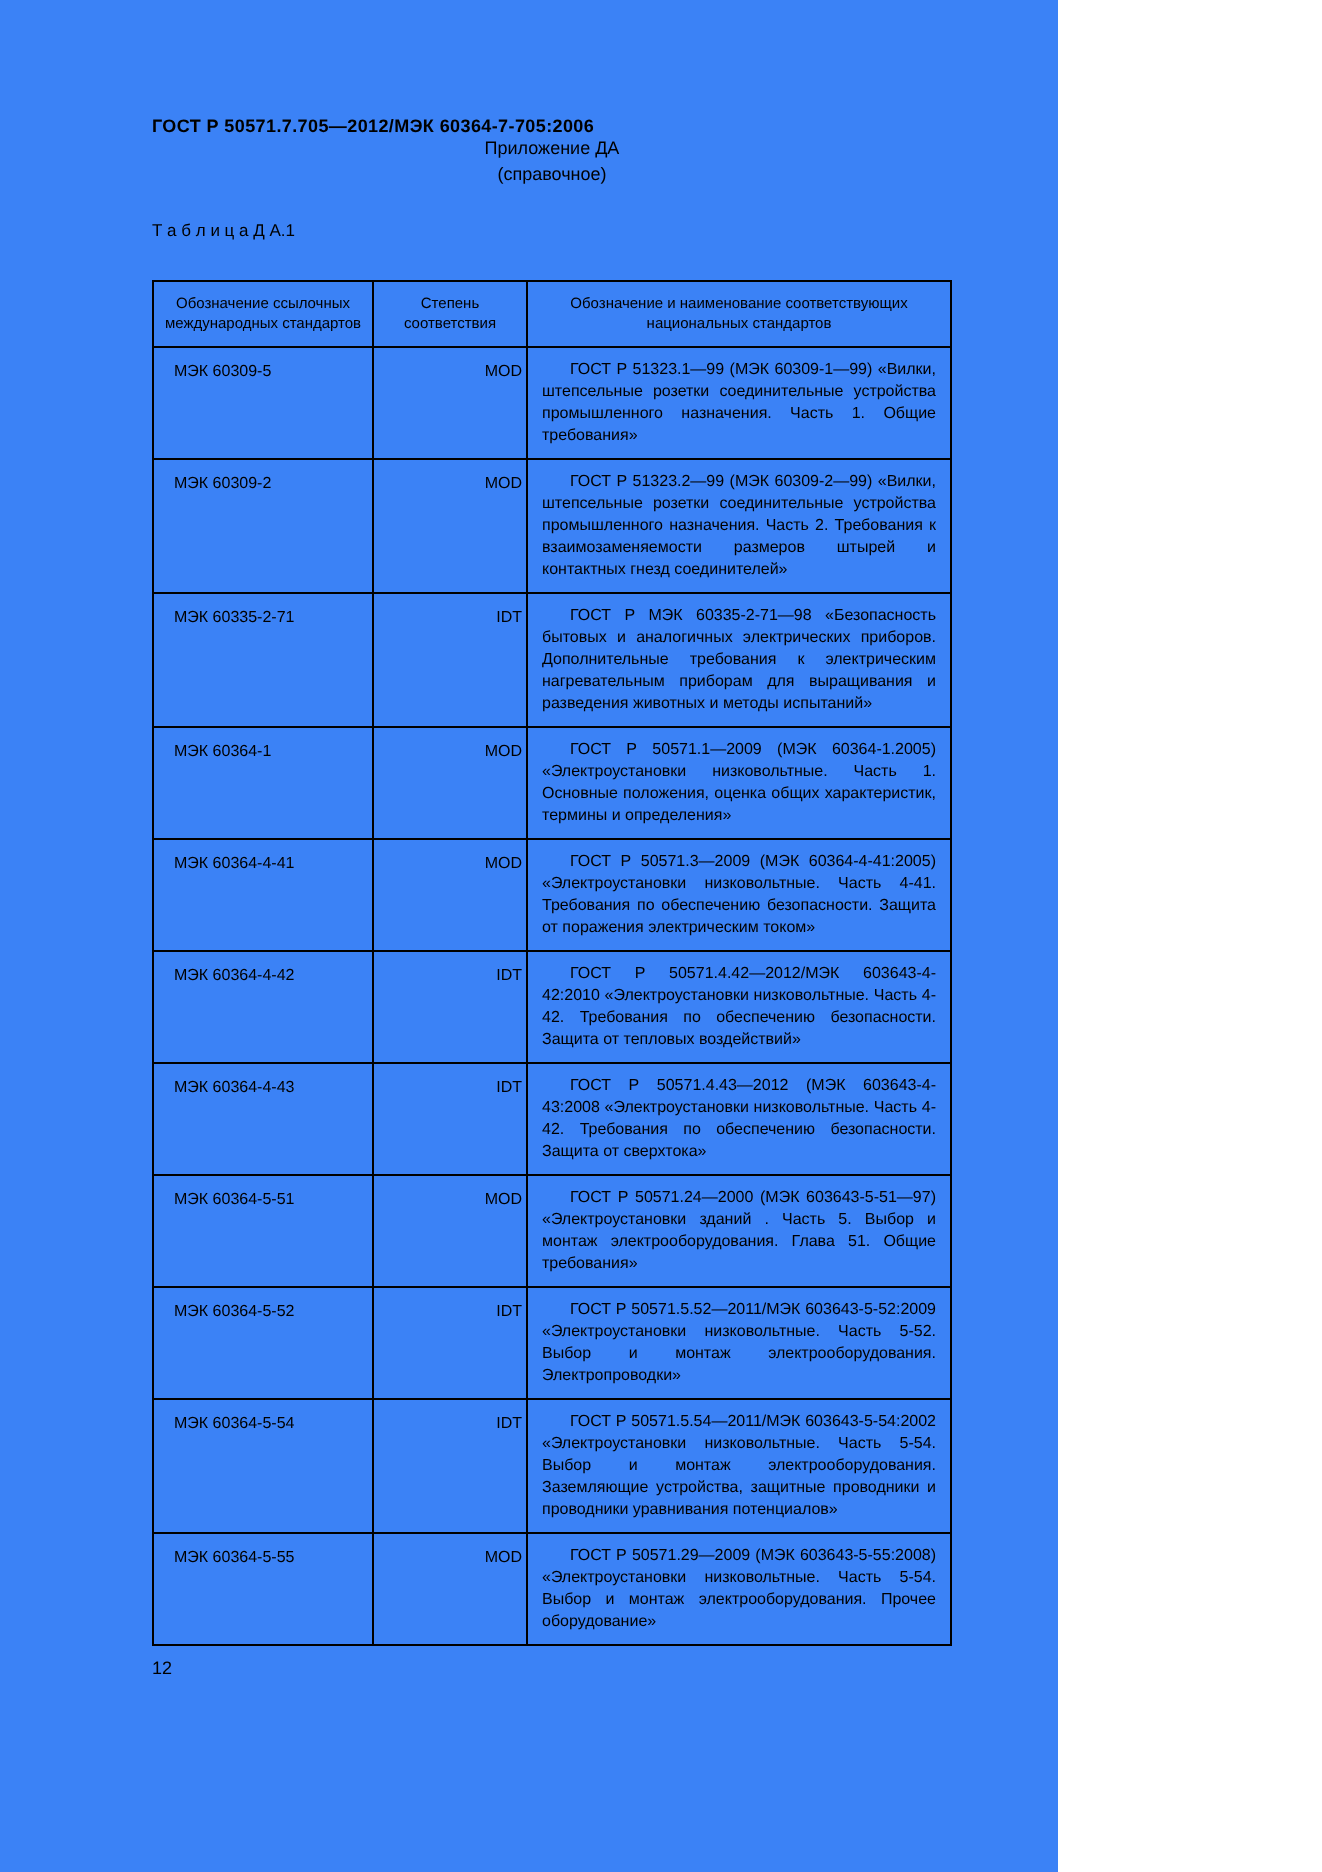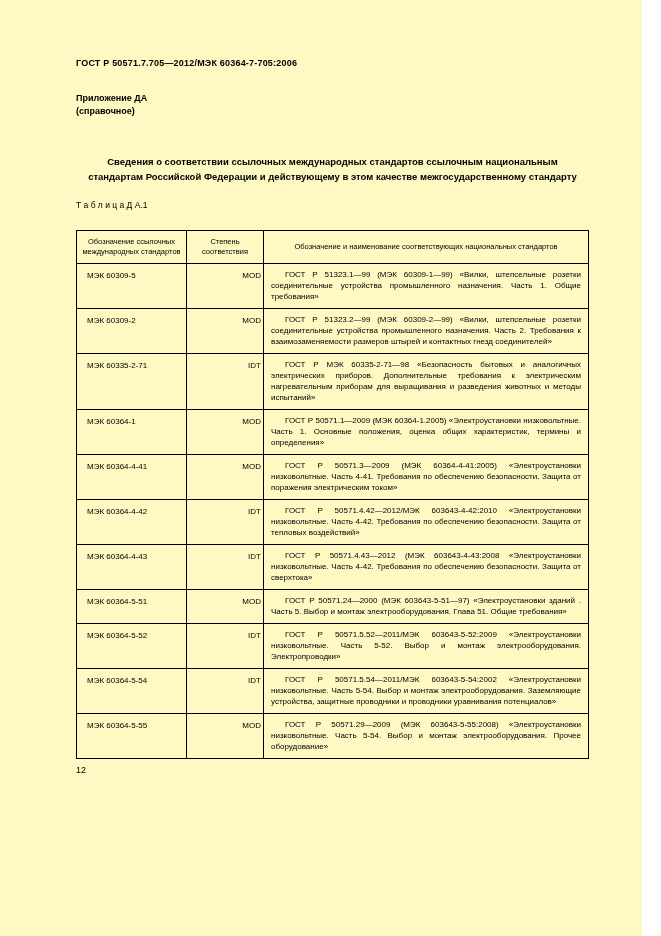--- a/index.html
+++ b/index.html
@@ -1,35 +1,34 @@
 <!DOCTYPE html>
 <html><head>
 <meta charset="utf-8">
 <style>
   * { box-sizing: border-box; }
   html, body { margin: 0; padding: 0; background: #ffffff; }
   .page {
-    width: 642px;
+    width: 529px;
     height: 936px;
-    background: #fef9c3;
+    background: #3b82f6;
     color: #000000;
     font-family: "Liberation Sans", "DejaVu Sans", sans-serif;
     padding: 58px 53px 0 76px;
     position: relative;
     overflow: hidden;
   }
   .doc-header {
     font-size: 9px;
     font-weight: bold;
     letter-spacing: 0.2px;
   }
   .appendix {
-    text-align: left;
-    margin-top: 24px;
-    font-weight: bold;
+    text-align: center;
+    font-weight: normal;
     font-size: 9px;
     line-height: 13px;
   }
   .section-title {
     text-align: center;
     font-weight: bold;
     font-size: 9.5px;
     line-height: 15px;
     margin-top: 36px;
     padding: 0 12px;
@@ -86,21 +85,20 @@
 
 <div class="page">
 
   <div class="doc-header">ГОСТ Р 50571.7.705—2012/МЭК 60364-7-705:2006</div>
 
   <div class="appendix">
     <div>Приложение ДА</div>
     <div>(справочное)</div>
   </div>
 
-  <div class="section-title">Сведения о соответствии ссылочных международных стандартов ссылочным национальным стандартам Российской Федерации и действующему в этом качестве межгосударственному стандарту</div>
 
   <div class="table-label">Т а б л и ц а  Д А.1</div>
 
   <table class="std-table">
     <colgroup>
       <col class="col-intl">
       <col class="col-degree">
       <col>
     </colgroup>
     <thead>

